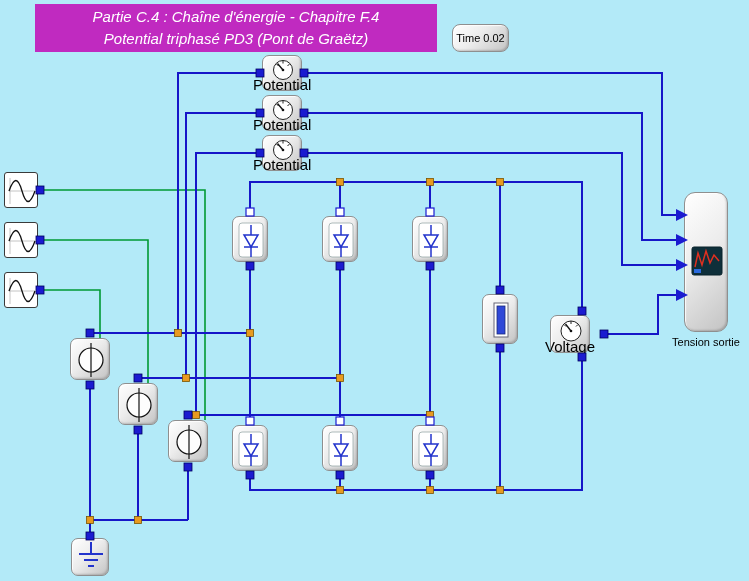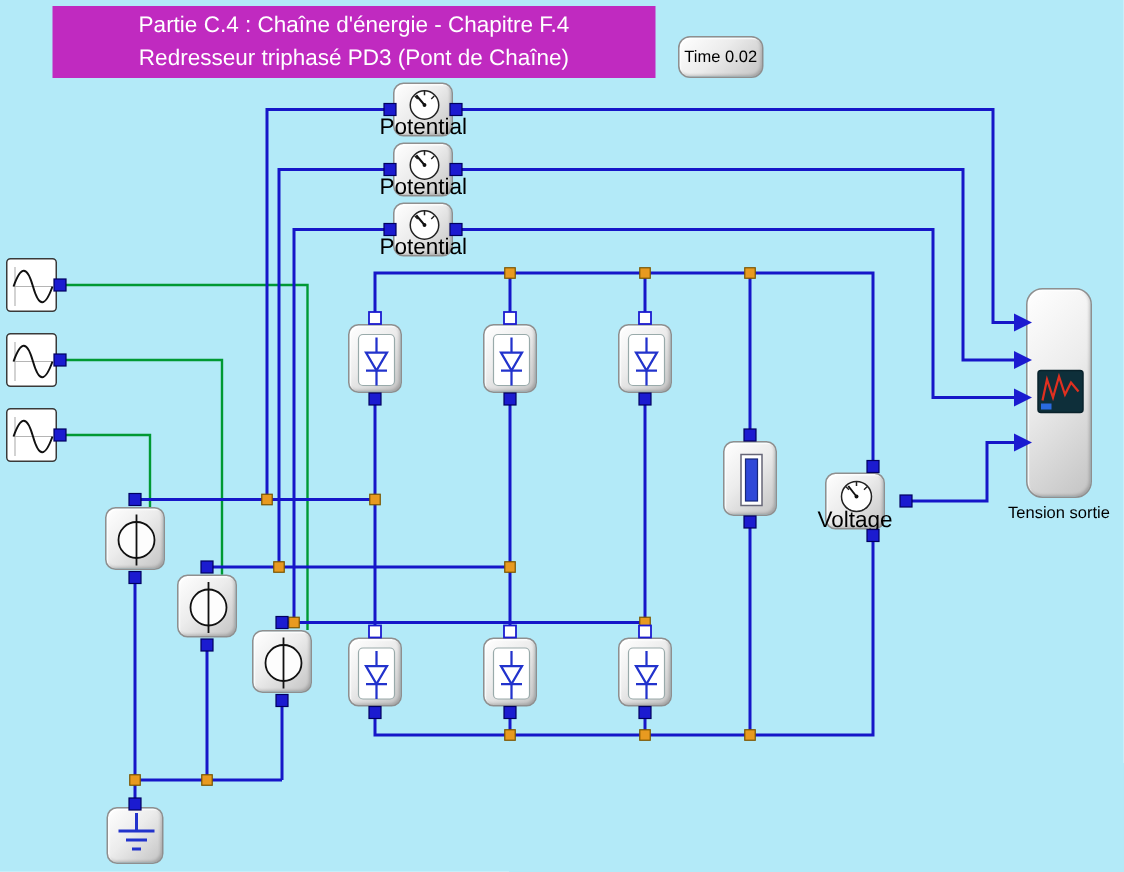--- a/index.html
+++ b/index.html
@@ -21,21 +21,21 @@
   .blabel{
     position:absolute;bottom:0px;left:-10px;right:-10px;text-align:center;
     font-size:15px;color:#000;white-space:nowrap;line-height:11px;
   }
   .icon{position:absolute;left:0;top:0;}
   #banner{
     position:absolute;left:35px;top:4px;width:402px;height:48px;
     background:#c02ac0;display:flex;flex-direction:column;justify-content:center;align-items:center;
   }
   #banner div{
-    color:#ffffff;font-size:15px;line-height:22px;white-space:nowrap;
+    color:#ffffff;font-size:15px;font-style:italic;line-height:22px;white-space:nowrap;
   }
   #timebox{
     position:absolute;left:452px;top:24px;width:57px;height:28px;
     border-radius:8px;display:flex;align-items:center;justify-content:center;
     font-size:11px;color:#000;
   }
   #scope-caption{
     position:absolute;left:656px;top:336px;width:100px;text-align:center;
     font-size:11px;color:#000;
   }
@@ -306,21 +306,21 @@
     <g>
       <path class="arr" d="M676,209 L688,215 L676,221 Z"></path>
       <path class="arr" d="M676,234 L688,240 L676,246 Z"></path>
       <path class="arr" d="M676,259 L688,265 L676,271 Z"></path>
       <path class="arr" d="M676,289 L688,295 L676,301 Z"></path>
     </g>
   </svg>
 
   <div id="banner">
     <div>Partie C.4 : Chaîne d'énergie - Chapitre F.4</div>
-    <div>Redresseur triphasé PD3 (Pont de Chaîne)</div>
+    <div>Potential triphasé PD3 (Pont de Graëtz)</div>
   </div>
 
   <div id="timebox" class="block">
     <span>Time 0.02</span>
   </div>
 
   <div id="scope-caption">Tension sortie</div>
 
 </div>
 

